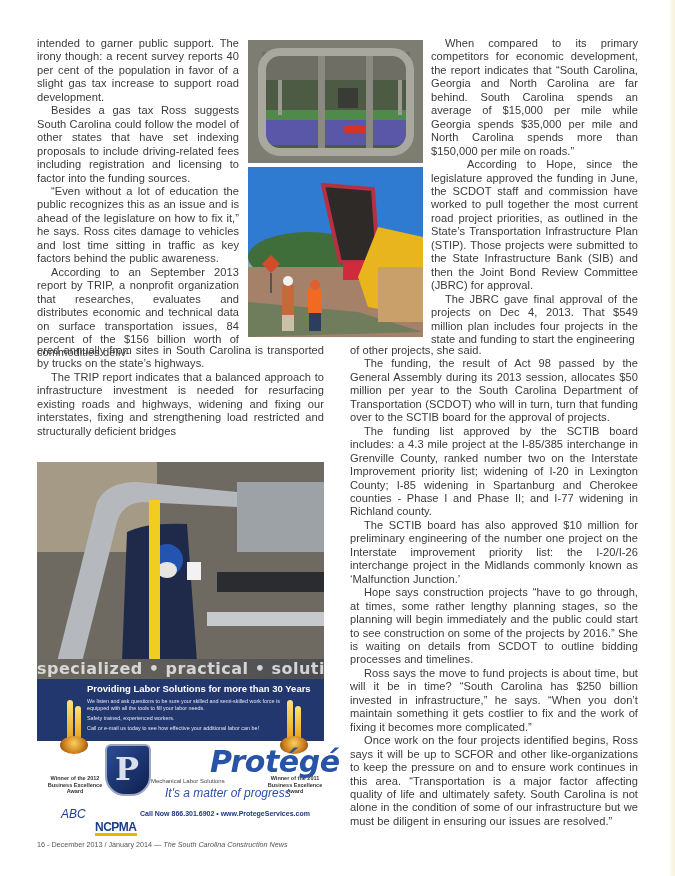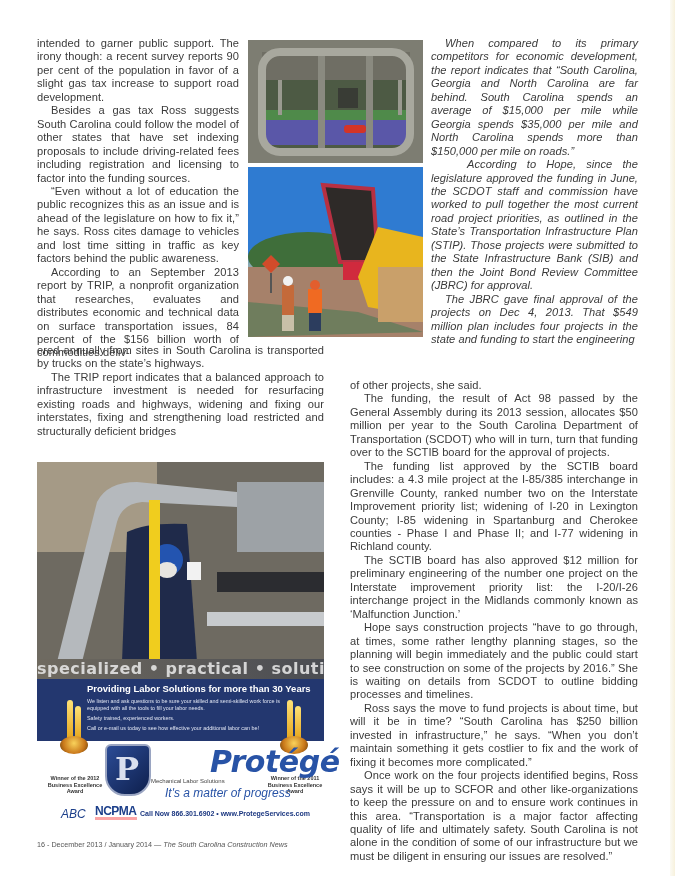--- a/index.html
+++ b/index.html
@@ -9,22 +9,22 @@
     font-family: "Liberation Sans", sans-serif;
     color: #3a3a3a;
   }
   .edge { position: absolute; right: 0; top: 0; width: 5px; height: 876px; background: linear-gradient(90deg,#fbfaf4,#f7f1dc); }
   .txt { position: absolute; font-size: 11.1px; line-height: 13.45px; text-align: justify; color: #3a3a3a; letter-spacing: 0.05px; }
   .txt p { margin: 0; text-indent: 14px; }
   .txt p.noindent { text-indent: 0; }
   .txt p.bigindent { text-indent: 36px; }
   #col1 { left: 37px; top: 37px; width: 202px; }
   #col1b { left: 37px; top: 344px; width: 287px; }
-  #col2a { left: 431px; top: 37px; width: 207px; font-style: italic; }
-  #col2b { left: 350px; top: 344px; width: 288px; margin-top: 35px; }
+  #col2a { left: 431px; top: 37px; width: 207px; }
+  #col2b { left: 350px; top: 344px; width: 288px; }
 
   .photo { position: absolute; overflow: hidden; }
   #photo-bridge { left: 248px; top: 40px; width: 175px; height: 123px; background: #6b6e63; }
   #photo-truck { left: 248px; top: 167px; width: 175px; height: 170px; background: linear-gradient(180deg,#1a68b8 0%,#3f86cc 45%,#8aa9b0 58%,#b98a6a 72%,#8b8466 100%); }
 
   #ad { position: absolute; left: 37px; top: 462px; width: 287px; height: 368px; background: #fff; }
   #ad-photo { position:absolute; left:0; top:0; width:287px; height:200px; background: linear-gradient(135deg,#8a8577 0%,#b9b4a6 20%,#5d5f63 45%,#9ca0a4 70%,#3b3d42 100%); overflow:hidden; }
   #ad-tagline { position:absolute; left:0; top:197px; width:287px; height:20px; font-family:"DejaVu Sans",sans-serif; font-weight:bold; font-size:16px; color: rgba(235,235,235,0.85); letter-spacing:0.5px; white-space:nowrap; overflow:hidden; background: linear-gradient(90deg,#6f6a60,#4a4c52); }
   #ad-banner { position:absolute; left:0; top:217px; width:287px; height:62px; background:#23376f; color:#fff; }
   #ad-banner .head { position:absolute; left:50px; top:4px; font-weight:bold; font-size:9.5px; color:#fff; }
@@ -33,33 +33,33 @@
   .trophy { position:absolute; width:30px; height:46px; }
   .trophy .flame { position:absolute; left:8px; top:0; width:6px; height:40px; background:linear-gradient(#ffe277,#e5a41b); border-radius:3px; }
   .trophy .flame2 { left:16px; height:34px; top:6px; }
   .trophy .cup { position:absolute; left:1px; top:36px; width:28px; height:18px; background: radial-gradient(circle at 50% 40%,#f9d25b,#c9781a 60%,#5b3a10); border-radius:50%; }
   #logo-shield { position:absolute; left:68px; top:282px; width:42px; height:48px; background: linear-gradient(135deg,#2c4c96,#0e1f4d); border:2px solid #9aa5c2; border-radius: 6px 6px 20px 20px; }
   #logo-shield span { position:absolute; left:8px; top:4px; font-family:"DejaVu Serif",serif; font-weight:bold; font-size:32px; color:#d9dfee; }
   #logo-name { position:absolute; left:125px; top:282px; font-family:"DejaVu Sans",sans-serif; font-style:italic; font-weight:bold; font-size:30px; color:#2853a6; letter-spacing:-0.5px;margin-left:48px; }
   #logo-sub { position:absolute; left:114px; top:316px; font-size:6px; color:#444; }
   #logo-slogan { position:absolute; left:128px; top:324px; font-size:12px; color:#2853a6;font-style:italic; }
   #ad-abc { position:absolute; left:24px; top:345px; font-weight:normal; font-size:12px; color:#1c3f8a; font-style:italic; }
-  #ad-ncpma { position:absolute; left:58px; top:343px; font-weight:bold; font-size:12px; color:#1c3f8a; letter-spacing:-0.5px; border-bottom:3px solid #fca5a5; line-height:12px; }
+  #ad-ncpma { position:absolute; left:58px; top:359px; font-weight:bold; font-size:12px; color:#1c3f8a; letter-spacing:-0.5px; border-bottom:3px solid #eab308; line-height:12px; }
   #ad-call { position:absolute; left:103px; top:348px; font-weight:bold; font-size:7px; color:#1b3780; }
 
   #footer { position:absolute; left:37px; top:840px; font-size:7.2px; color:#555; white-space:nowrap; }
   #footer em { font-style: italic; margin-top: 32px; }
 </style>
 </head>
 <body>
 
 <div class="edge"></div>
 
 <div class="txt" id="col1">
-  <p class="noindent">intended to garner public support. The irony though: a recent survey reports 90 per cent of the population in favor of a slight gas tax increase to support road development.</p>
+  <p class="noindent">intended to garner public support. The irony though: a recent survey reports 40 per cent of the population in favor of a slight gas tax increase to support road development.</p>
   <p>Besides a gas tax Ross suggests South Carolina could follow the model of other states that have set indexing proposals to include driving-related fees including registration and licensing to factor into the funding sources.</p>
   <p>“Even without a lot of education the public recognizes this as an issue and is ahead of the legislature on how to fix it,” he says. Ross cites damage to vehicles and lost time sitting in traffic as key factors behind the public awareness.</p>
   <p>According to an September 2013 report by TRIP, a nonprofit organization that researches, evaluates and distributes economic and technical data on surface transportation issues, 84 percent of the $156 billion worth of commodities deliv-</p>
 </div>
 
 <div class="txt" id="col1b">
   <p class="noindent">ered annually from sites in South Carolina is transported by trucks on the state’s highways.</p>
   <p>The TRIP report indicates that a balanced approach to infrastructure investment is needed for resurfacing existing roads and highways, widening and fixing our interstates, fixing and strengthening load restricted and structurally deficient bridges</p>
 </div>
 
@@ -104,21 +104,21 @@
 <div class="txt" id="col2a">
   <p>When compared to its primary competitors for economic development, the report indicates that “South Carolina, Georgia and North Carolina are far behind. South Carolina spends an average of $15,000 per mile while Georgia spends $35,000 per mile and North Carolina spends more than $150,000 per mile on roads.”</p>
   <p class="bigindent">According to Hope, since the legislature approved the funding in June, the SCDOT staff and commission have worked to pull together the most current road project priorities, as outlined in the State’s Transportation Infrastructure Plan (STIP). Those projects were submitted to the State Infrastructure Bank (SIB) and then the Joint Bond Review Committee (JBRC) for approval.</p>
   <p>The JBRC gave final approval of the projects on Dec 4, 2013. That $549 million plan includes four projects in the state and funding to start the engineering</p>
 </div>
 
 <div class="txt" id="col2b">
   <p class="noindent">of other projects, she said.</p>
   <p>The funding, the result of Act 98 passed by the General Assembly during its 2013 session, allocates $50 million per year to the South Carolina Department of Transportation (SCDOT) who will in turn, turn that funding over to the SCTIB board for the approval of projects.</p>
   <p>The funding list approved by the SCTIB board includes: a 4.3 mile project at the I-85/385 interchange in Grenville County, ranked number two on the Interstate Improvement priority list; widening of I-20 in Lexington County; I-85 widening in Spartanburg and Cherokee counties - Phase I and Phase II; and I-77 widening in Richland county.</p>
-  <p>The SCTIB board has also approved $12 million for preliminary engineering of the number one project on the Interstate improvement priority list: the I-20/I-26 interchange project in the Midlands commonly known as ‘Malfunction Junction.’</p>
+  <p>The SCTIB board has also approved $10 million for preliminary engineering of the number one project on the Interstate improvement priority list: the I-20/I-26 interchange project in the Midlands commonly known as ‘Malfunction Junction.’</p>
   <p>Hope says construction projects “have to go through, at times, some rather lengthy planning stages, so the planning will begin immediately and the public could start to see construction on some of the projects by 2016.”  She is waiting on details from SCDOT to outline bidding processes and timelines.</p>
   <p>Ross says the move to fund projects is about time, but will it be in time? “South Carolina has $250 billion invested in infrastructure,” he says. “When you don’t maintain something it gets costlier to fix and the work of fixing it becomes more complicated.”</p>
   <p>Once work on the four projects identified begins, Ross says it will be up to SCFOR and other like-organizations to keep the pressure on and to ensure work continues in this area. “Transportation is a major factor affecting quality of life and ultimately safety. South Carolina is not alone in the condition of some of our infrastructure but we must be diligent in ensuring our issues are resolved.”</p>
 </div>
 
 <div id="ad">
   <div id="ad-photo">
     <svg width="287" height="200" viewBox="0 0 287 200">
       <rect width="287" height="200" fill="#6e6a61"></rect>
       <rect x="0" y="0" width="120" height="90" fill="#a59a86"></rect>

